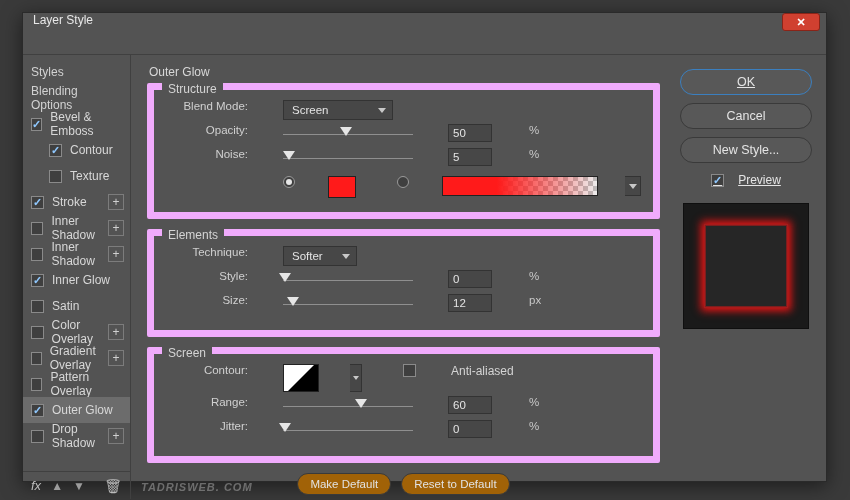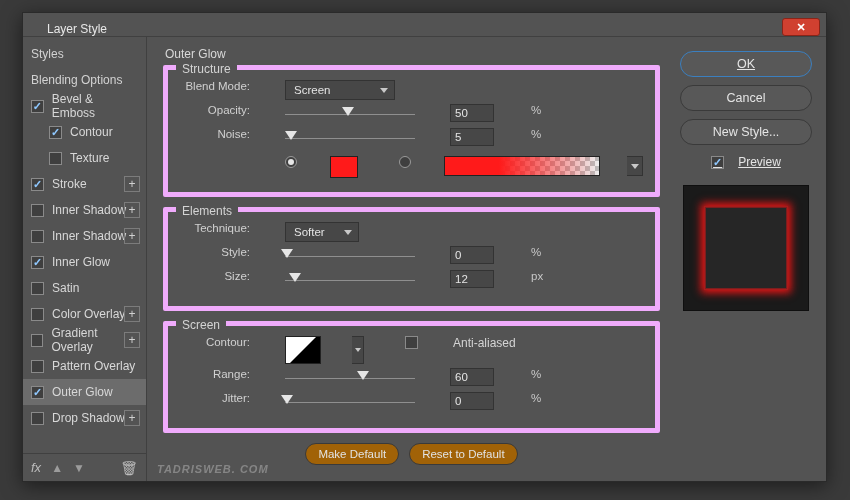--- a/index.html
+++ b/index.html
@@ -1,37 +1,37 @@
 <!DOCTYPE html>
 <html><head>
 <meta charset="utf-8">
 <style>
   * { box-sizing: border-box; margin: 0; padding: 0; font-family: -apple-system, "Segoe UI", Tahoma, sans-serif; }
   body { background: #3a3a3a; width: 850px; height: 500px; overflow: hidden; position: relative; }
   .dialog { position: absolute; top: 12px; left: 22px; width: 805px; height: 470px; background: #535353; border: 1px solid #2a2a2a; box-shadow: 0 4px 18px rgba(0,0,0,.5); }
-  .titlebar { height: 24px; background: #535353; display: flex; align-items: flex-end; padding: 0 6px 0 24px; border-bottom: 1px solid #404040; }
+  .titlebar { height: 42px; background: #535353; display: flex; align-items: flex-start; padding: 0 6px 0 10px; border-bottom: 1px solid #404040; }
   .titlebar span { color: #e8e8e8; font-size: 12px; }
   .close-btn { margin-left: auto; width: 38px; height: 18px; background: #d04030; border: 1px solid #8a2418; border-radius: 3px; display:flex; align-items:center; justify-content:center; color:#fff; font-size:11px; font-weight:bold; cursor:pointer;}
   .body { display:flex; height: calc(100% - 24px); }
   
   .styles-col { width: 218px; border-right:1px solid #404040; display:flex; flex-direction:column; padding-top:4px;}
   .style-header, .style-row { height: 26px; display:flex; align-items:center; padding: 0 8px; color:#d8d8d8; font-size:12px; position:relative; }
   .style-header { color:#d2d2d2; }
   .style-row.indent { padding-left: 26px; }
   .style-row.selected { background:#6c6c6c; }
   .chk { width:13px; height:13px; border:1px solid #8a8a8a; background:#3f3f3f; margin-right:8px; display:flex; align-items:center; justify-content:center; color:#e8e8e8; font-size:10px;}
   .chk.on::after{ content:"✓"; color:#8fc8ff; font-size:11px; font-weight:bold;}
   .plus { position:absolute; right:6px; width:16px; height:16px; border:1px solid #7c7c7c; display:flex; align-items:center; justify-content:center; color:#d0d0d0; font-size:12px; cursor:pointer;}
   .styles-footer { margin-top:auto; height:28px; border-top:1px solid #404040; display:flex; align-items:center; padding:0 8px; gap:10px; color:#bcbcbc;}
   .styles-footer .fx { font-style:italic; font-size:13px; }
   .styles-footer .arrow { font-size:12px; color:#9c9c9c;}
   .styles-footer .trash { margin-left:auto; font-size:14px; color:#bcbcbc; cursor:pointer;}
   
   .center { flex:1; padding: 10px 16px 10px 16px; color:#d4d4d4; font-size:12px; position:relative;}
-  .group { border:5px solid #f0abfc; border-radius:2px; padding:10px 12px 12px 8px; margin-bottom:10px; position:relative;}
+  .group { border:7px solid #f0abfc; border-radius:2px; padding:10px 12px 12px 20px; margin-bottom:10px; position:relative;}
   .group-title { position:absolute; top:-8px; left:8px; background:#535353; padding:0 6px; color:#d4d4d4; font-size:12px;}
   .panel-title { color:#d8d8d8; font-size:12px; margin-bottom:4px; margin-left:2px;}
   .row { display:flex; align-items:flex-start; height:24px;gap:27px; }
   .lbl { width: 82px; text-align:right; padding-right:8px; color:#d0d0d0; font-size:11.5px;}
   .select { height:20px; background:#474747; border:1px solid #333; color:#e4e4e4; padding:0 20px 0 8px; font-size:11.5px; position:relative; display:flex; align-items:center; cursor:pointer;}
   .select::after{ content:""; position:absolute; right:6px; top:7px; border-left:4px solid transparent; border-right:4px solid transparent; border-top:5px solid #c8c8c8;}
   .slider { flex:0 0 130px; height:16px; position:relative; display:flex; align-items:center;}
   .slider .track { position:absolute; left:0; right:0; top:10px; height:1px; background:#8f8f8f;}
   .slider .thumb { position:absolute; top:3px; width:0; height:0; border-left:6px solid transparent; border-right:6px solid transparent; border-top:9px solid #e6e6e6;}
   .numbox { width:44px; height:18px; background:#474747; border:1px solid #333; color:#e4e4e4; font-size:11.5px; padding:0 4px; margin-left:8px; display:flex; align-items:center;}

